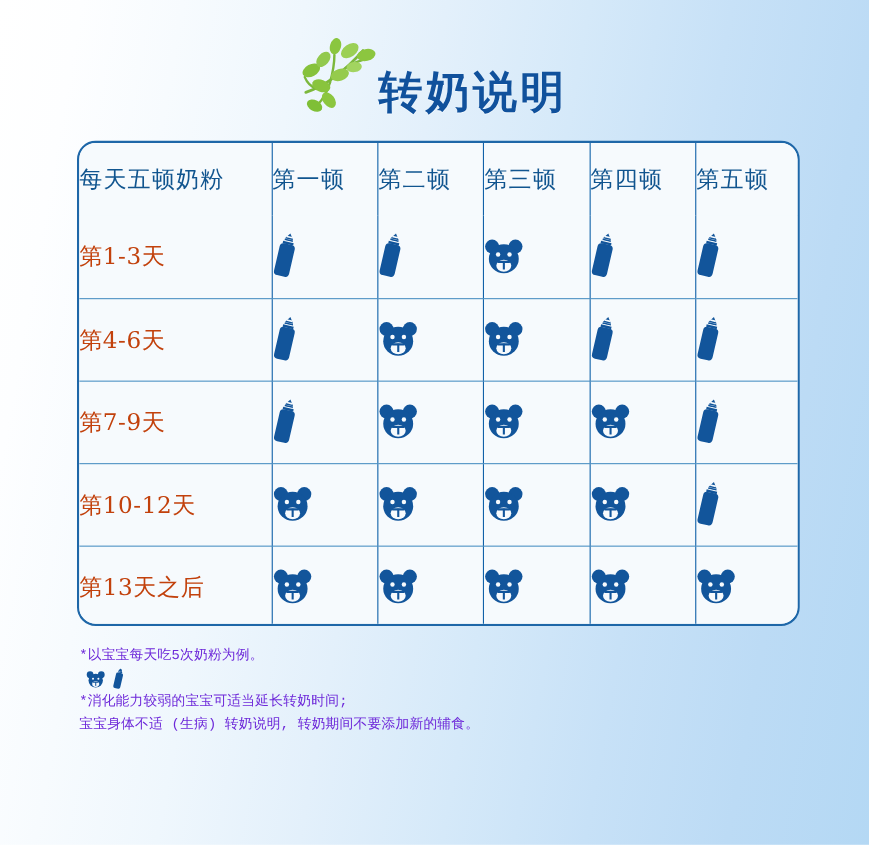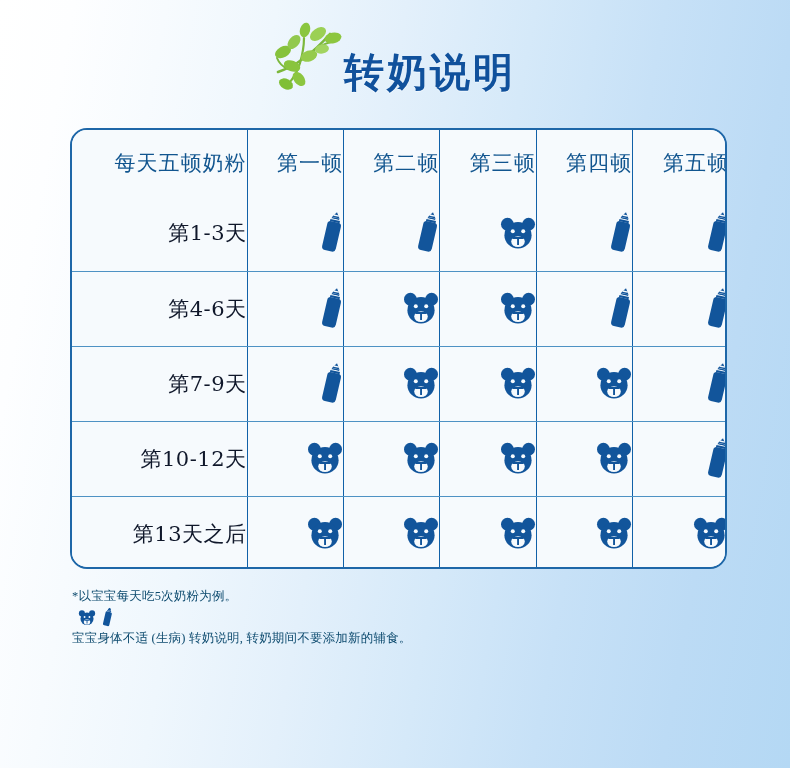--- a/index.html
+++ b/index.html
@@ -26,21 +26,21 @@
   }
 
   
   .title-block {
     position: absolute;
     left: 0;
     top: 22px;
     width: 790px;
     height: 86px;
     display: flex;
-    align-items: flex-start;
+    align-items: flex-end;
     justify-content: center;
   }
   .title-inner {
     display: flex;
     align-items: flex-end;
     gap: 0px;
     position: relative;
   }
   .leaf-deco {
     width: 76px;
@@ -79,59 +79,59 @@
     table-layout: fixed;
   }
   table.schedule col.c-label { width: 175px; }
   table.schedule col.c-meal  { width: 96.4px; }
 
   table.schedule th,
   table.schedule td {
     border-right: 1.6px solid #1161a8;
     border-bottom: 1.6px solid #4e92c4;
     background: #f6fafd;
-    text-align: right;
+    text-align: left;
     vertical-align: middle;
     padding: 0;
   }
   table.schedule tr > *:last-child { border-right: none; }
   table.schedule tr:last-child > * { border-bottom: none; }
 
   table.schedule thead th {
     height: 66px;
     font-family: "DejaVu Serif", serif;
     font-size: 21px;
     font-weight: 400;
     color: #11558f;
     letter-spacing: 1px;
     border-bottom: 1.6px solid #1161a8;
   }
   table.schedule tbody td { height: 75px; }
   table.schedule tbody td.row-label {
     font-family: "DejaVu Serif", serif;
     font-size: 21px;
-    color: #0f172a;
+    color: #c2410c;
     letter-spacing: 0.5px;
     white-space: nowrap;
   }
   .icon-cell { line-height: 0; }
 
   
   .ico { display: inline-block; vertical-align: middle; }
   .ico-bottle { width: 22px; height: 44px; }
   .ico-bear   { width: 36px; height: 33px; }
 
   
   .notes {
     position: absolute;
     left: 72px;
     top: 586px;
     width: 680px;
-    font-family: Liberation Serif, serif;
-    color: #0c4a6e;
+    font-family: Liberation Mono, monospace;
+    color: #6d28d9;
     text-align: center;
   }
   .note-line {
     font-size: 12.5px;
     line-height: 21px;
     letter-spacing: 0.2px;
     white-space: nowrap;
     display: flex;
     align-items: center;
   }
@@ -488,17 +488,20 @@
           <path d="M9.3 2.2 L13.2 2.2 L13.2 6.2 L9.3 6.2 Z" fill="#12559b"></path>
           <path d="M8.2 4.6 L14.4 4.6 L14.4 6.4 L8.2 6.4 Z" fill="#12559b"></path>
           <path d="M7.2 7.0 L15.4 7.0 L15.4 9.2 L7.2 9.2 Z" fill="#12559b"></path>
           <path d="M11.2 0.8 L14.6 6.0 L7.9 6.0 Z" fill="#12559b"></path>
           <rect x="4.6" y="9.6" width="13.6" height="30" rx="3.4" fill="#12559b"></rect>
         </g>
       </svg>
     </span>
   </div>
 
+  <div class="note-line">
+    <span class="note-text">*消化能力较弱的宝宝可适当延长转奶时间;</span>
+  </div>
 
   <div class="note-line">
     <span class="note-text">宝宝身体不适 (生病) 转奶说明, 转奶期间不要添加新的辅食。</span>
   </div>
 </div>
 
 </body></html>

